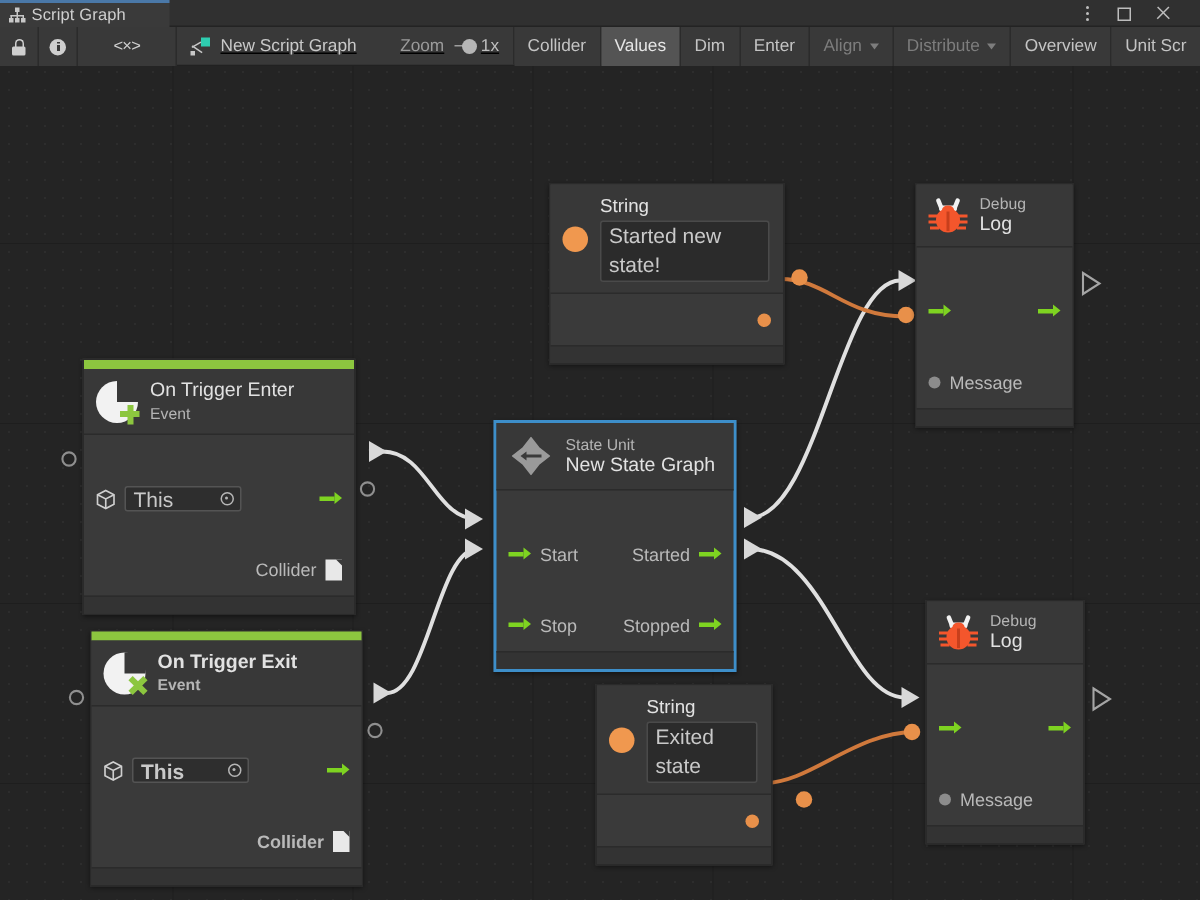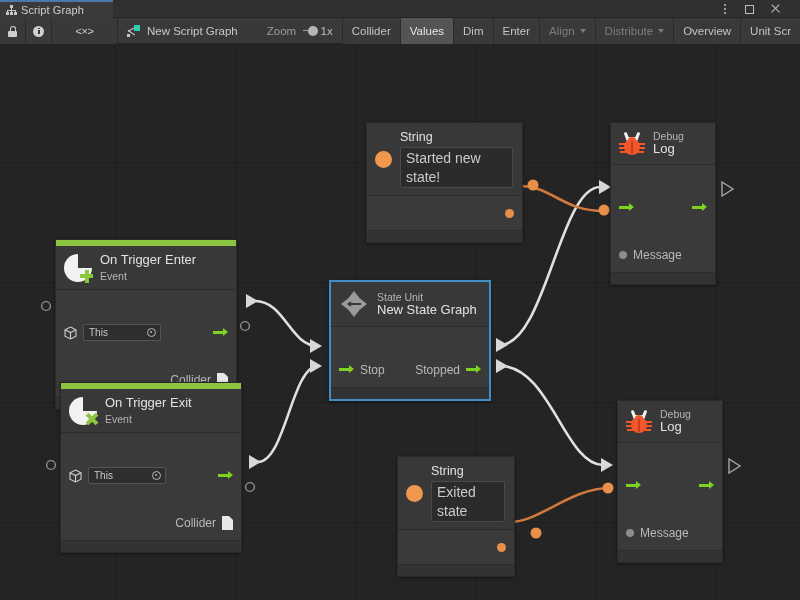--- a/index.html
+++ b/index.html
@@ -53,21 +53,21 @@
   .tb-btn {
     display:flex;align-items:center;justify-content:center;
     border-right:1px solid #2b2b2b; color:#c4c4c4; font-size:11.5px;
     padding:0 7px; height:26px; background:#393939;
   }
   .tb-ico { width:26px; }
   .tb-wide { padding:0 9px; }
   .tb-dim { color:#7d7d7d; }
   .tb-sel { background:#545454; color:#e6e6e6; }
   .tb-flex { flex:1; background:#393939; border-right:1px solid #2b2b2b;
-             display:flex; align-items:center; gap:7px; padding:0 9px; }
+             display:flex; align-items:center; gap:7px; padding:0 9px;text-decoration:underline; }
   .crumb-ico { width:13px;height:12px;position:relative;flex:none;}
   .crumb-ico .sqr{position:absolute;width:6px;height:6px;background:#2ecdb0;right:0;top:0;}
   .crumb-ico .l1{position:absolute;width:8px;height:1.4px;background:#c8c8c8;left:1px;top:5px;transform:rotate(34deg);transform-origin:left;}
   .crumb-ico .l2{position:absolute;width:7px;height:1.4px;background:#c8c8c8;left:1px;top:6px;transform:rotate(-30deg);transform-origin:left;}
   .crumb-ico .d{position:absolute;width:3px;height:3px;background:#c8c8c8;left:0;top:9px;}
   .crumb-txt { color:#c9c9c9; font-size:11.5px; }
   .zoom-lbl { color:#9b9b9b; font-size:11.5px; margin-left:22px;}
   .zoom-track { flex:1; height:1.6px; background:#9e9e9e; max-width:97px; position:relative; }
   .zoom-knob { position:absolute; right:-4px; top:-4px; width:10px;height:10px;border-radius:50%;background:#b6b6b6;}
   .zoom-val { color:#bfbfbf; font-size:11.5px; }
@@ -121,21 +121,21 @@
       border-top:4.6px solid transparent;border-bottom:4.6px solid transparent;border-left:5.5px solid #7ed321;}
   .dot-g { width:8px;height:8px;border-radius:50%;background:#8c8c8c;flex:none;}
   .dot-o { width:9px;height:9px;border-radius:50%;background:#e8904a;flex:none;}
   .bigdot-o{width:17px;height:17px;border-radius:50%;background:#f0984f;flex:none;}
 
   .field {
     display:flex;align-items:center;justify-content:space-between;
     background:#2e2e2e;border:1px solid #545454;border-radius:2px;
     height:17px;padding:0 4px 0 5px;min-width:78px;
   }
-  .field-txt{color:#c9c9c9;font-size:10px;}
+  .field-txt{color:#c9c9c9;font-size:14px;}
   .target{width:9px;height:9px;border-radius:50%;border:1.4px solid #b6b6b6;position:relative;flex:none;}
   .target:after{content:"";position:absolute;left:2.2px;top:2.2px;width:2.2px;height:2.2px;border-radius:50%;background:#b6b6b6;}
   .valuebox{background:#2b2b2b;border:1px solid #4a4a4a;border-radius:2px;padding:1px 5px;}
   .valuebox .field-txt{font-size:14px;}
   .cube{width:13px;height:14px;position:relative;flex:none;}
   .doc{width:11px;height:14px;background:#e8e8e8;flex:none;position:relative;}
   .doc:after{content:"";position:absolute;right:0;top:0;border-top:4px solid #3a3a3a;border-left:4px solid transparent;}
 
   .pm-ico{width:28px;height:28px;position:relative;flex:none;}
   .pm-ico .pac{position:absolute;inset:0;border-radius:50%;background:#f2f2f2;}
@@ -409,35 +409,51 @@
           <span class="ntitle">New State Graph</span>
         </span>
       </div>
       <div class="nbody">
         <div class="prow">
           <span class="pleft">
             <span class="arrow-g">
                 <i class="stem"></i>
                 <i class="tip"></i>
               </span>
+            <span class="plabel">Start</span>
+          </span>
+          <span class="pright">
+            <span class="plabel">Started</span>
+            <span class="arrow-g">
+                <i class="stem"></i>
+                <i class="tip"></i>
+              </span>
+          </span>
+        </div>
+        <div class="prow">
+          <span class="pleft">
+            <span class="arrow-g">
+                <i class="stem"></i>
+                <i class="tip"></i>
+              </span>
             <span class="plabel">Stop</span>
           </span>
           <span class="pright">
             <span class="plabel">Stopped</span>
             <span class="arrow-g">
                 <i class="stem"></i>
                 <i class="tip"></i>
               </span>
           </span>
         </div>
       </div>
       <div class="nfoot"></div>
     </div>
 
-    <div class="node" style="left:60px; top:338px; width:182px;">
+    <div class="node" style="left:60px; top:376px; width:182px;font-weight:bold;">
       <div class="accent"></div>
       <div class="nhead">
         <span class="pm-ico">
           <i class="pac"></i>
             <i class="cut"></i>
           <span class="xmk">
               <i style="transform:rotate(45deg)"></i>
               <i style="transform:rotate(-45deg)"></i>
             </span>
         </span>

